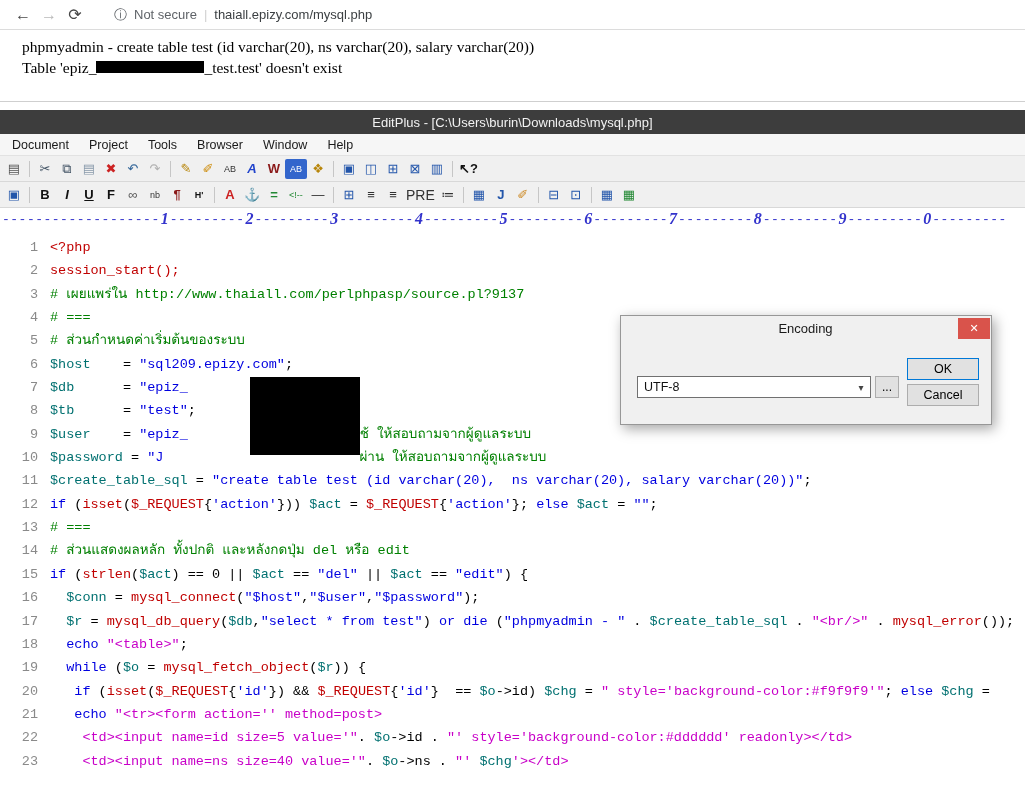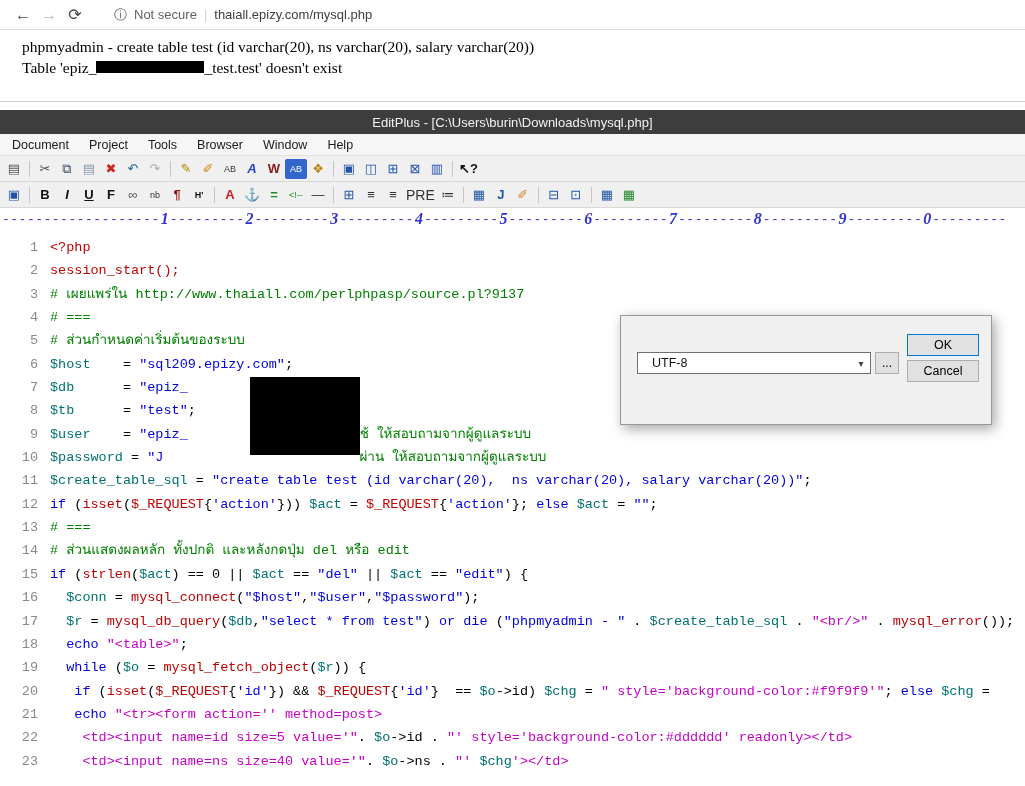--- a/index.html
+++ b/index.html
@@ -63,21 +63,21 @@
     background:#f0f0f0; border:1px solid #979797; box-shadow:3px 4px 12px rgba(0,0,0,0.35);
     z-index:50; }
   .dialog-title { height:24px; display:flex; align-items:center; font-size:13px; color:#1a1a1a; }
   .dialog-title-text { flex:1; text-align:center; padding-left:32px; }
   .dialog-close { width:32px; height:21px; background:#d9534b; color:#fff; font-size:11px;
     display:flex; align-items:center; justify-content:center; margin:1px 1px 0 0; cursor:default; }
   .dialog-body { position:relative; height:86px; }
   .dlg-label { position:absolute; left:16px; top:16px; font-size:12.5px; color:#111;margin-top:20px; }
   .dlg-select { position:absolute; left:16px; top:36px; width:234px; height:22px; background:#fff;
     border:1px solid #707070; display:flex; align-items:center; font-size:12.5px;
-    padding-left:14px; color:#111; cursor:default; }
+    padding-left:6px; color:#111; cursor:default; }
   .dlg-select-arrow { margin-left:auto; width:18px; text-align:center; color:#444; font-size:10px; }
   .dlg-browse { position:absolute; left:254px; top:36px; width:24px; height:22px;
     background:#e1e1e1; border:1px solid #adadad; font-size:12px; display:flex;
     align-items:center; justify-content:center; cursor:default; }
   .dlg-btn { position:absolute; right:12px; width:72px; height:22px; background:#e1e1e1;
     font-size:12.5px; display:flex; align-items:center; justify-content:center; cursor:default; }
   .dlg-ok { top:18px; border:1px solid #0078d7; }
   .dlg-cancel { top:44px; border:1px solid #adadad; }
 </style>
 </head>
@@ -221,20 +221,24 @@
         <div class="code-line"><span class="ln">20</span><span class="c-pl">   </span><span class="c-kw">if</span><span class="c-pl"> (</span><span class="c-fn">isset</span><span class="c-pl">(</span><span class="c-fn">$_REQUEST</span><span class="c-pl">{</span><span class="c-str">'id'</span><span class="c-pl">}) &amp;&amp; </span><span class="c-fn">$_REQUEST</span><span class="c-pl">{</span><span class="c-str">'id'</span><span class="c-pl">}  == </span><span class="c-var">$o</span><span class="c-pl">-&gt;id) </span><span class="c-var">$chg</span><span class="c-pl"> = </span><span class="c-html">" style='background-color:#f9f9f9'"</span><span class="c-pl">; </span><span class="c-kw">else</span><span class="c-pl"> </span><span class="c-var">$chg</span><span class="c-pl"> = </span></div>
         <div class="code-line"><span class="ln">21</span><span class="c-pl">   </span><span class="c-kw">echo</span><span class="c-pl"> </span><span class="c-html">"&lt;tr&gt;&lt;form action='' method=post&gt;</span></div>
         <div class="code-line"><span class="ln">22</span><span class="c-pl">    </span><span class="c-html">&lt;td&gt;&lt;input name=id size=5 value='"</span><span class="c-pl">. </span><span class="c-var">$o</span><span class="c-pl">-&gt;id . </span><span class="c-html">"' style='background-color:#dddddd' readonly&gt;&lt;/td&gt;</span></div>
         <div class="code-line"><span class="ln">23</span><span class="c-pl">    </span><span class="c-html">&lt;td&gt;&lt;input name=ns size=40 value='"</span><span class="c-pl">. </span><span class="c-var">$o</span><span class="c-pl">-&gt;ns . </span><span class="c-html">"' </span><span class="c-var">$chg</span><span class="c-html">'&gt;&lt;/td&gt;</span></div>
       </div>
     <div class="code-redaction"></div>
   </div>
 </div>
 
 <div class="dialog">
+  <div class="dialog-title">
+    <span class="dialog-title-text">Encoding</span>
+    <span class="dialog-close">✕</span>
+  </div>
   <div class="dialog-body">
     <div class="dlg-label">Select encoding:</div>
     <div class="dlg-select">
       <span>UTF-8</span>
       <span class="dlg-select-arrow">▾</span>
     </div>
     <div class="dlg-browse">...</div>
     <div class="dlg-btn dlg-ok">OK</div>
     <div class="dlg-btn dlg-cancel">Cancel</div>
   </div>

